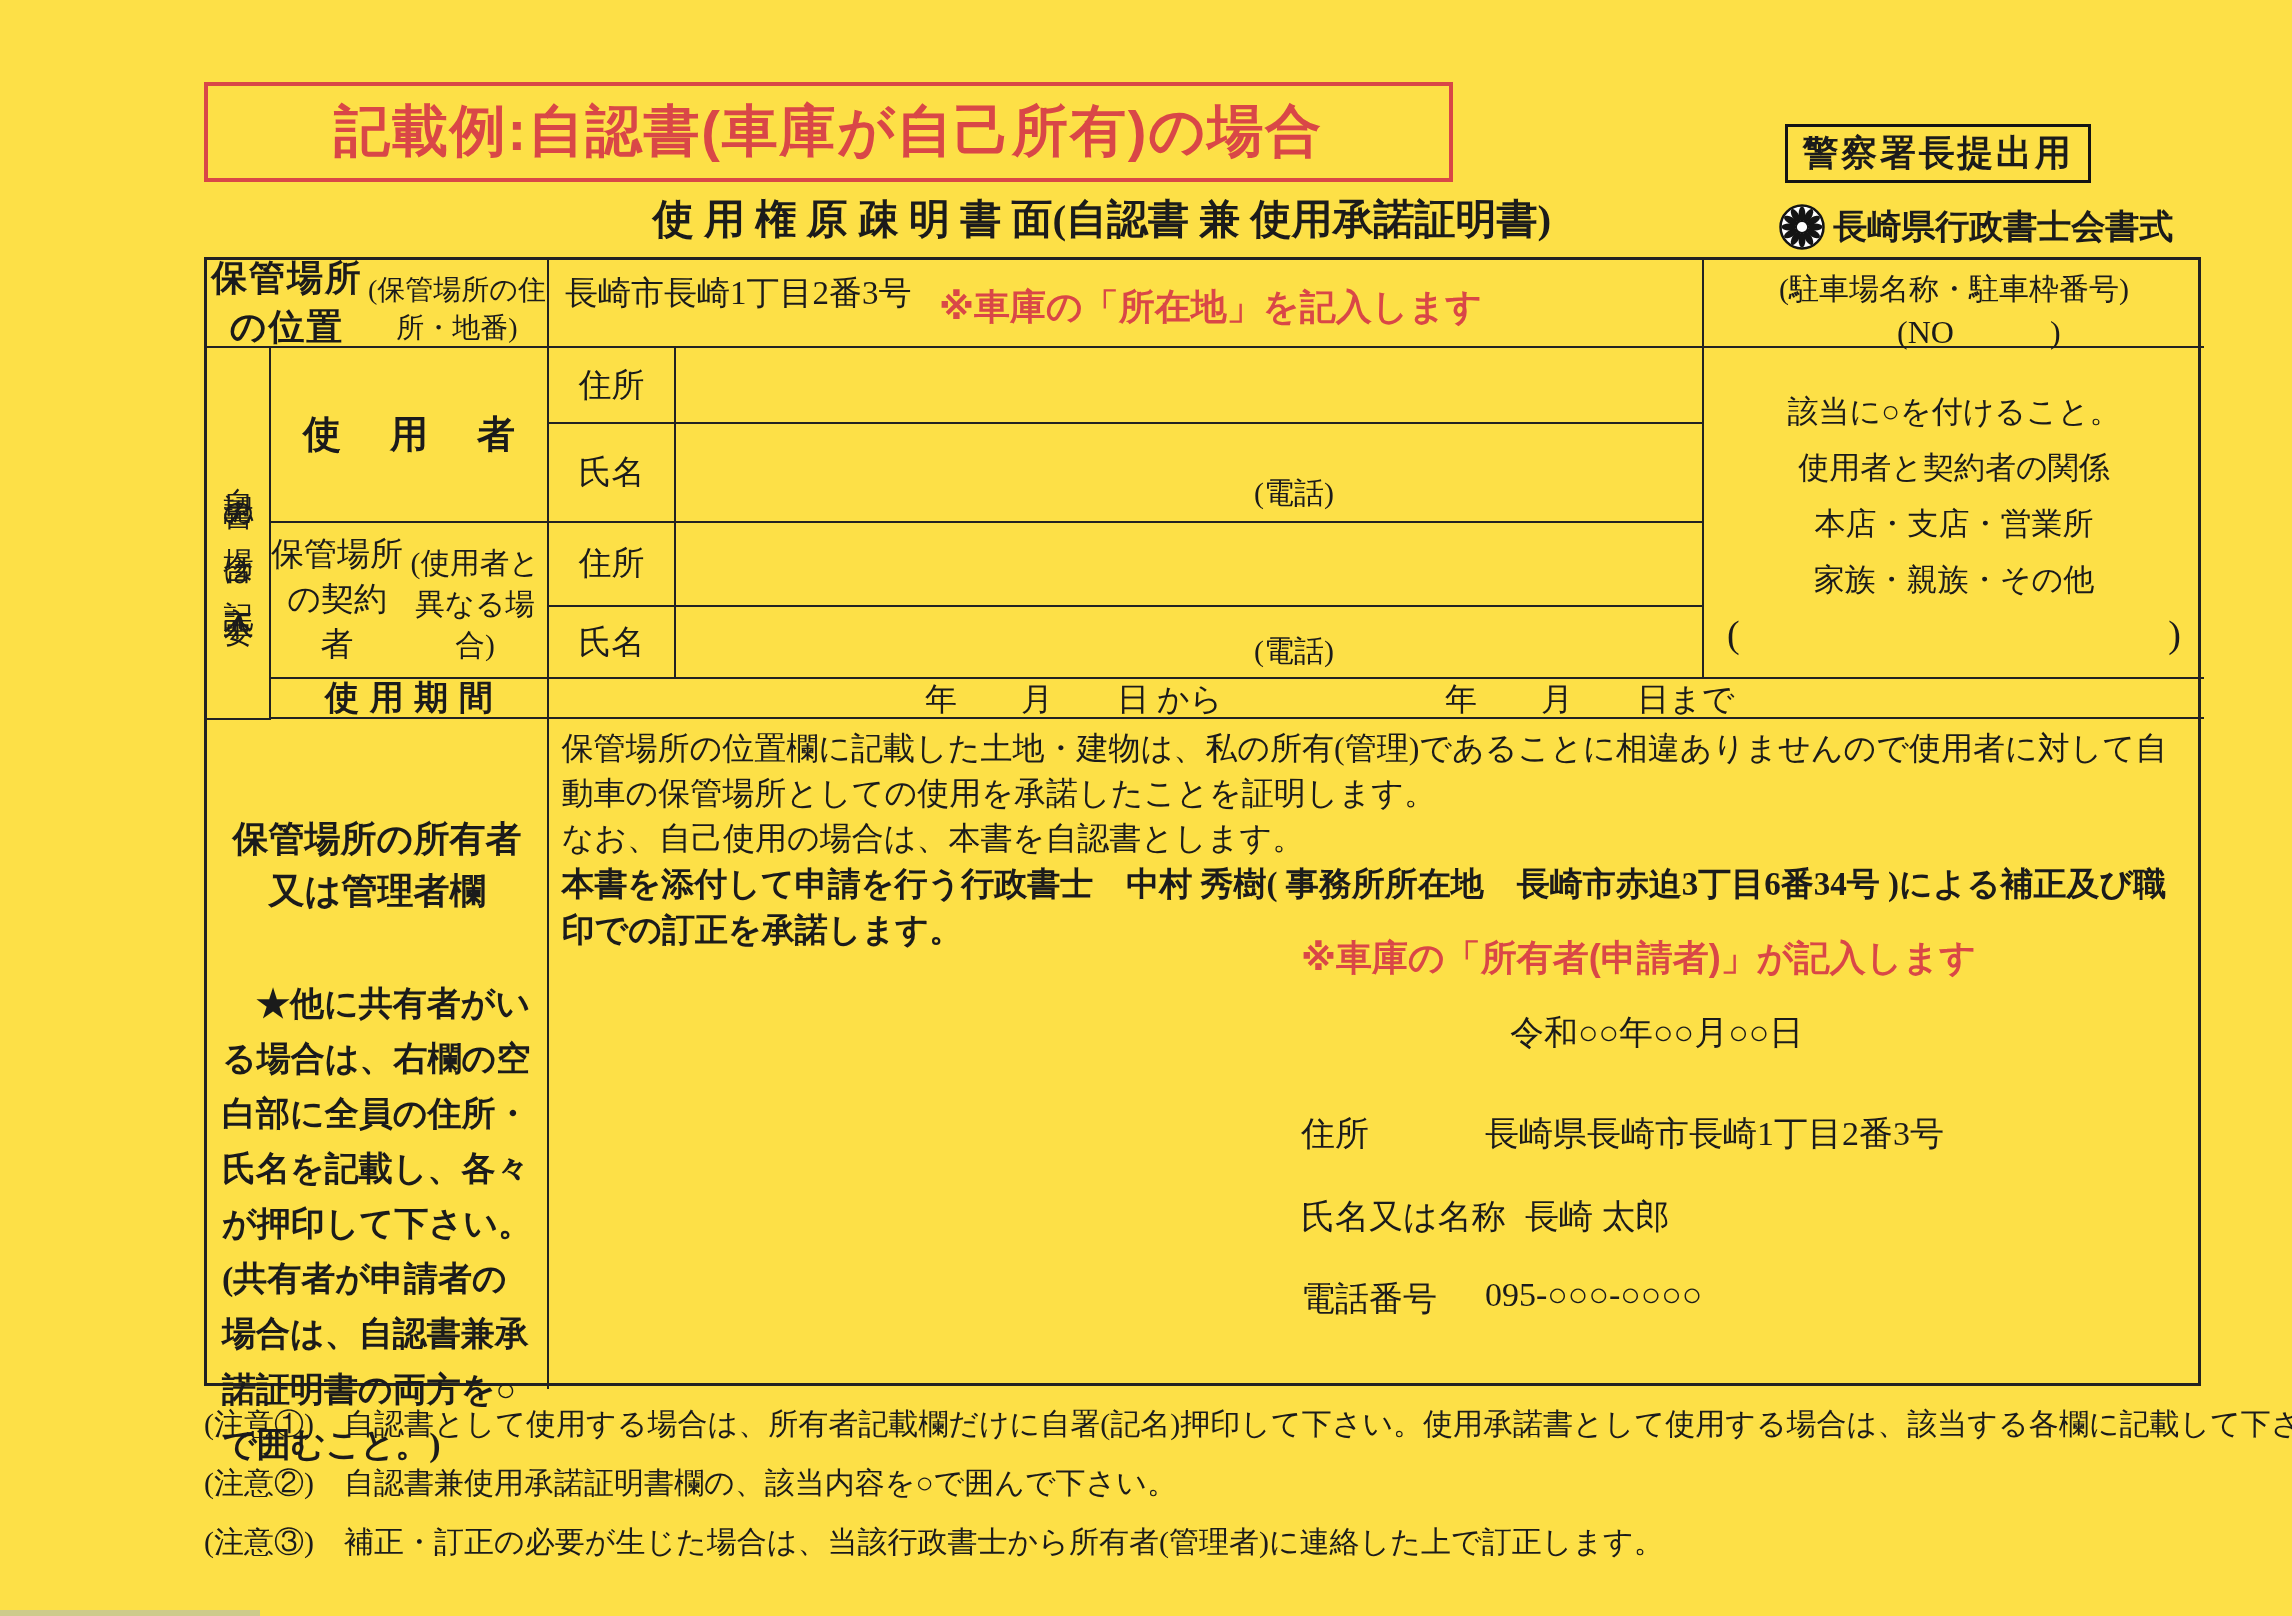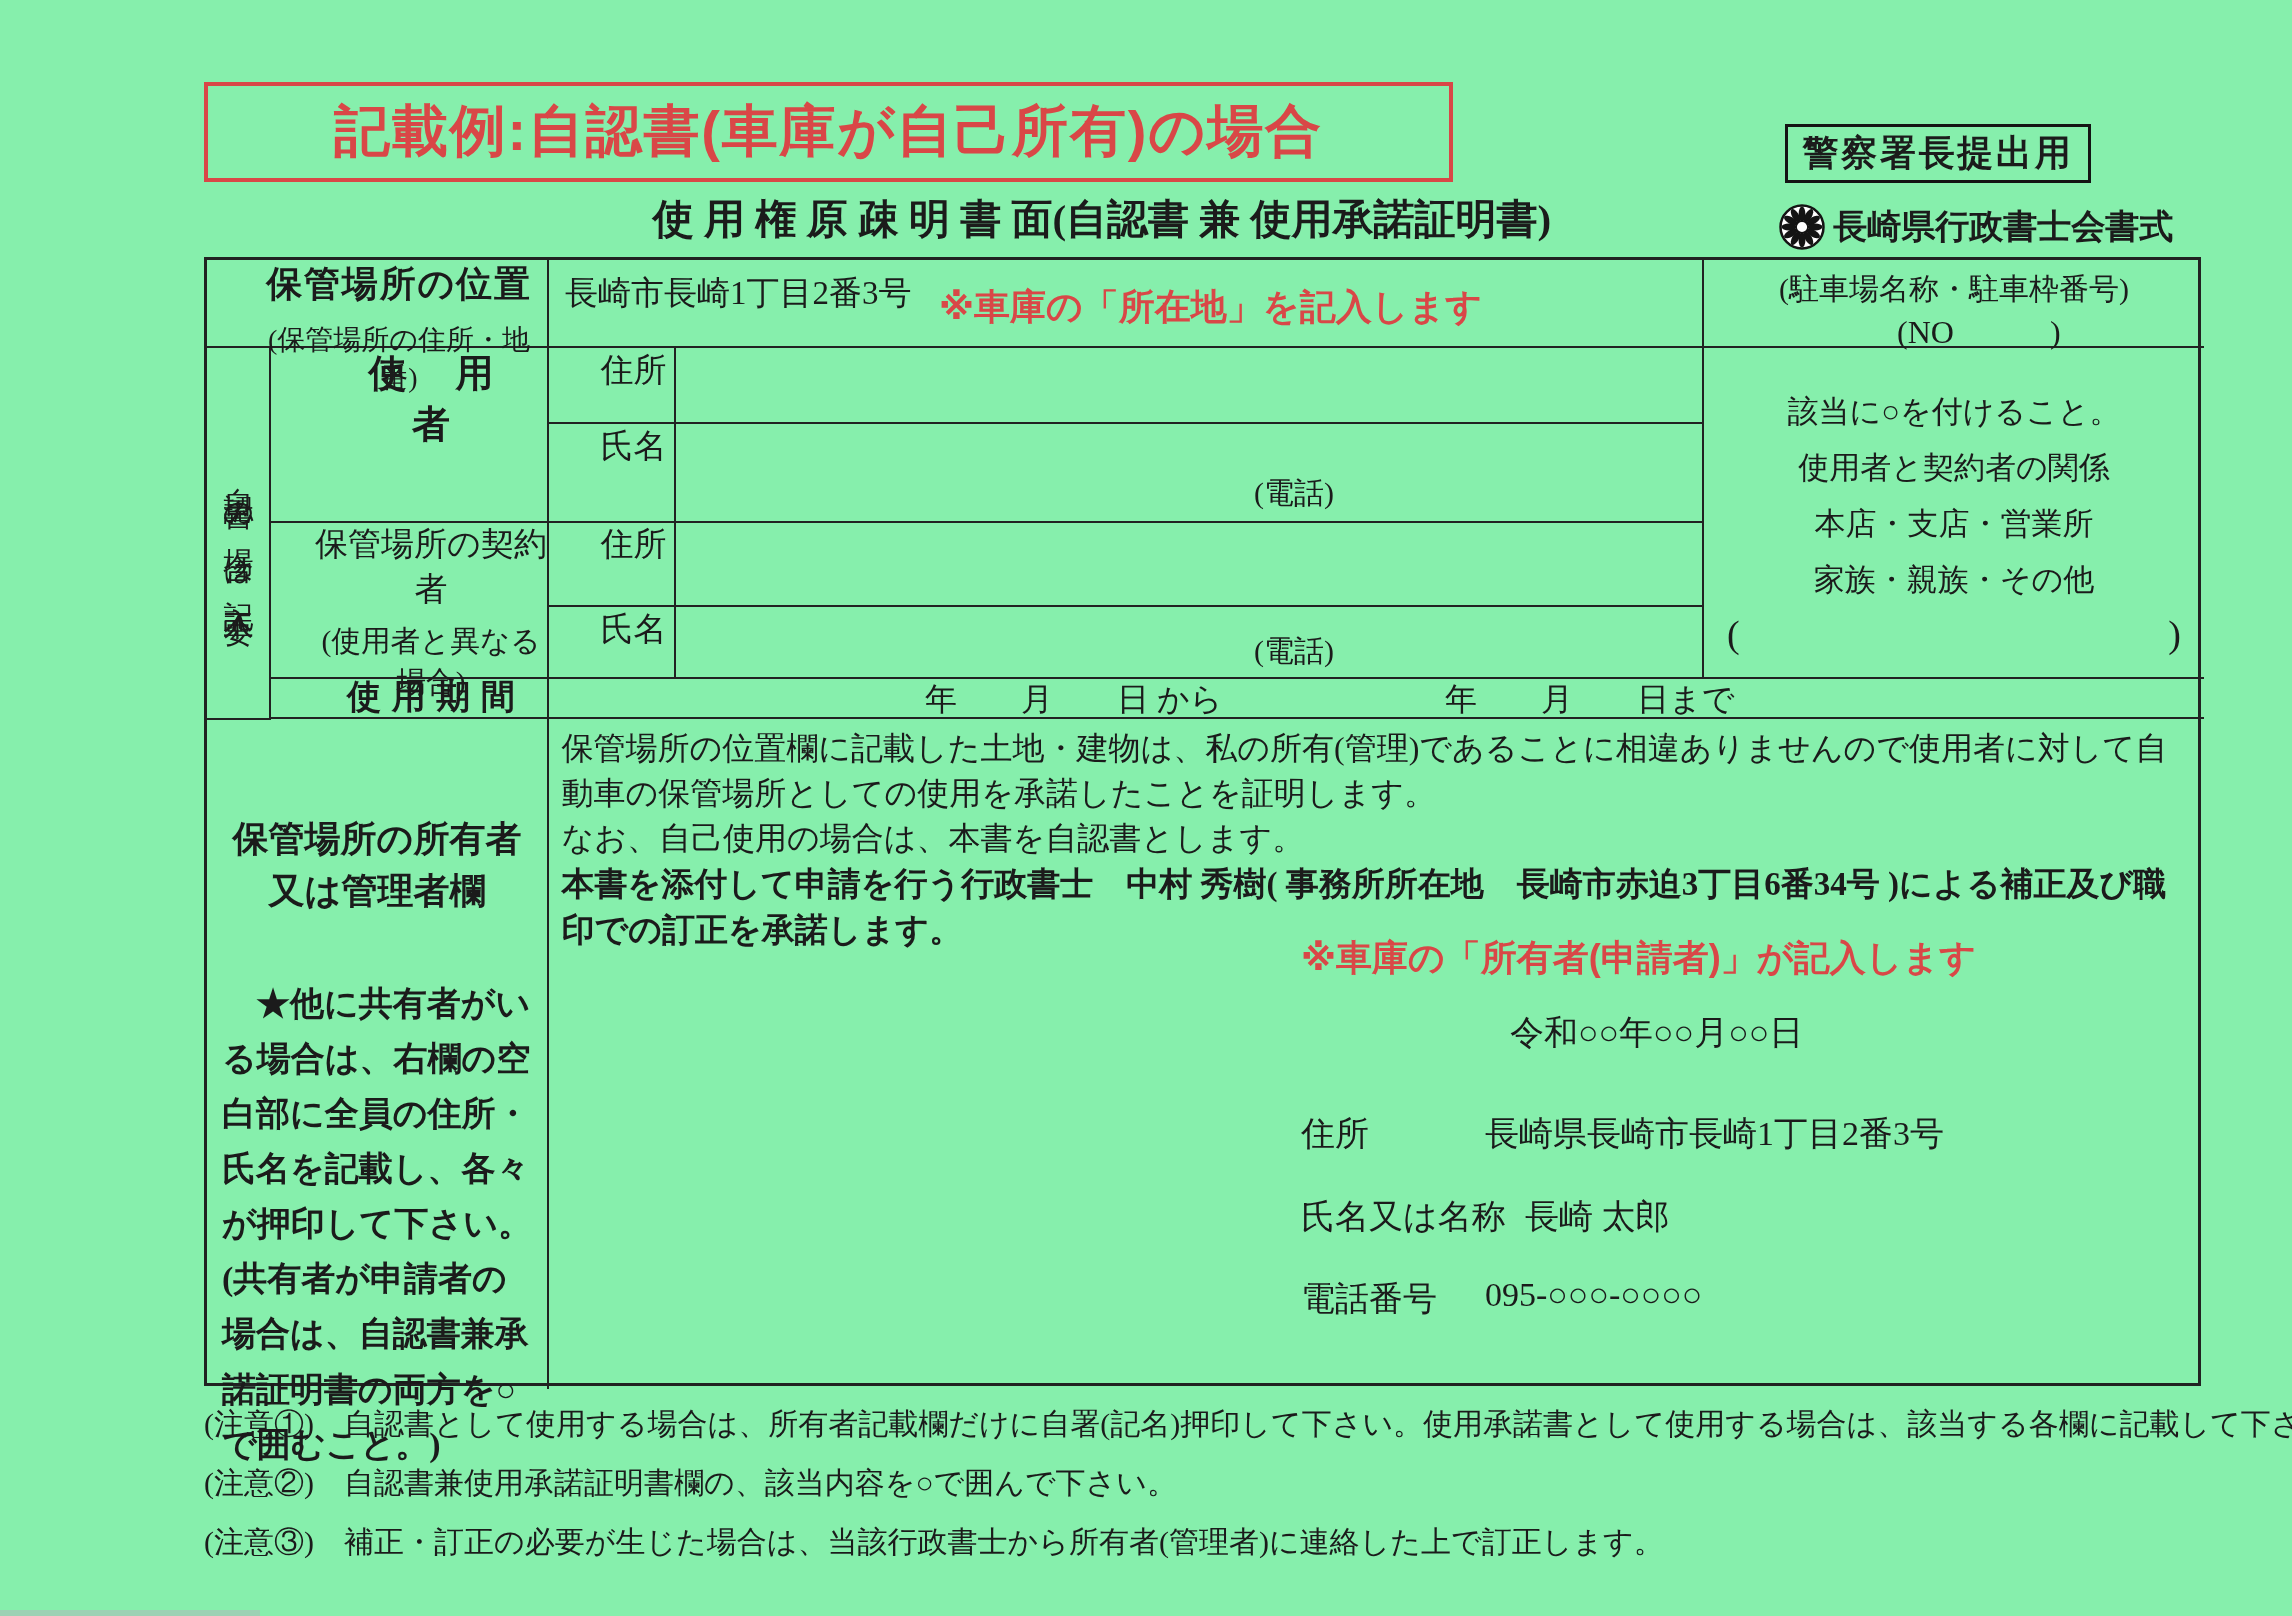--- a/index.html
+++ b/index.html
@@ -1,37 +1,37 @@
 <!DOCTYPE html>
 <html style="--accent: #d94747;font-size:14.3px"><head>
 <meta charset="utf-8">
 <style>
   html,body{margin:0;padding:0;background:#ffffff;}
-  .page{position:relative;width:2293px;height:1617px;background:#86efac;overflow:hidden;
+  .page{position:relative;width:2293px;height:1617px;background:#fde047;overflow:hidden;
         font-family:"Liberation Serif","DejaVu Serif",serif;color:#1b1b1b;}
   .sans{font-family:"Liberation Sans","DejaVu Sans",sans-serif;}
   .abs{position:absolute;}
 
   
   .title-box{left:204px;top:82px;width:1249px;height:100px;border:4.5px solid var(--accent,#d94747);
              display:flex;align-items:center;justify-content:center;box-sizing:border-box;}
   .title-box span{color:var(--accent,#d94747);font-weight:bold;font-size:56px;letter-spacing:1.8px;}
   .police-box{left:1785px;top:124px;width:306px;height:59px;border:3.6px solid #141414;
               display:flex;align-items:center;justify-content:center;box-sizing:border-box;}
   .police-box span{font-weight:bold;font-size:36px;letter-spacing:2.7px;}
   .doc-title{left:466px;top:192px;width:1272px;text-align:center;font-size:41px;font-weight:bold;}
   .credit{left:1778px;top:202px;height:50px;display:flex;align-items:center;gap:7.2px;}
   .credit span{font-weight:bold;font-size:34px;}
 
   
   .form-table{left:204px;top:257px;width:1997px;height:1129px;border:3.6px solid #222;box-sizing:border-box;}
   .cell{position:absolute;box-sizing:border-box;}
   .br{border-right:2.7px solid #222;}
   .bb{border-bottom:2.7px solid #222;}
-  .cc{display:flex;flex-direction:column;align-items:center;justify-content:space-between;text-align:center;padding-left:44px;}
+  .cc{display:flex;flex-direction:row;align-items:center;justify-content:center;text-align:center;}
 
   .loc-label1{font-size:36px;font-weight:bold;letter-spacing:1.8px;}
   .loc-label2{font-size:28px;margin-top:12px;}
   .loc-value{position:absolute;left:16px;top:10.7px;font-size:33px;}
   .red-note{color:var(--accent,#d94747);font-weight:bold;font-family:"Liberation Sans","DejaVu Sans",sans-serif;}
   .parklot-l1{font-size:30px;margin-top:9px;text-align:center;}
   .parklot-l2{font-size:32px;margin-top:1px;padding-left:193px;}
 
   .vertical-note{writing-mode:vertical-rl;text-orientation:upright;font-size:30px;letter-spacing:6.3px;
                  display:flex;align-items:center;justify-content:center;}

